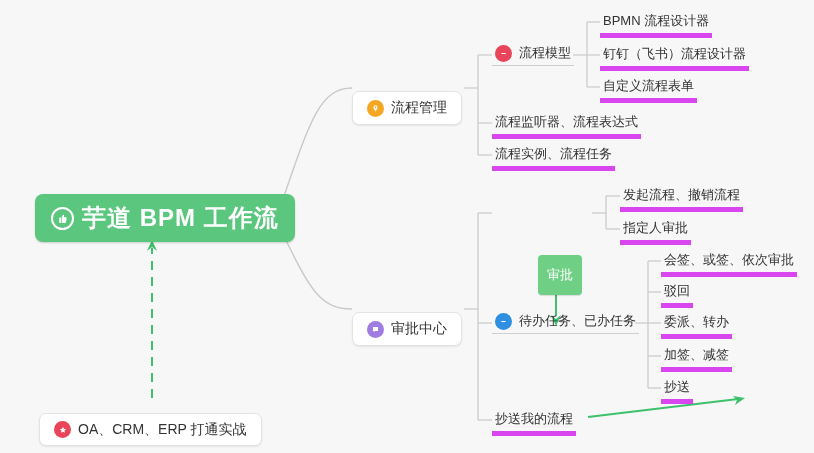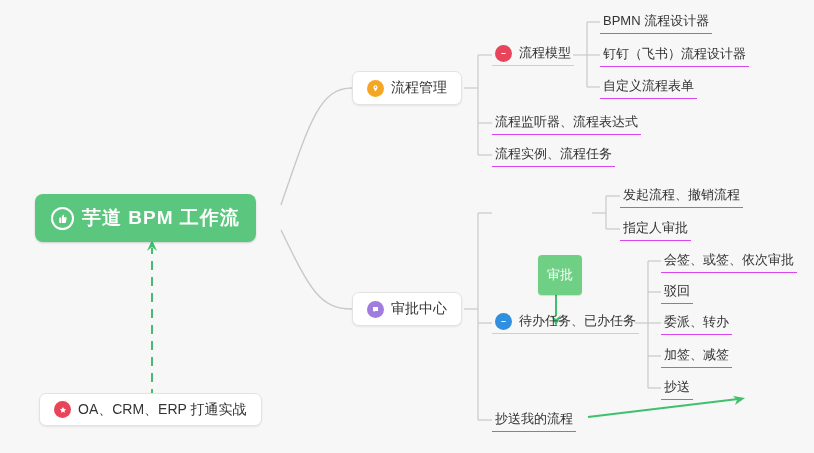--- a/index.html
+++ b/index.html
@@ -14,21 +14,21 @@
   #canvas{position:absolute;left:0;top:0;width:814px;height:453px;}
   svg.links{position:absolute;left:0;top:0;width:814px;height:453px;pointer-events:none;}
 
   .node{position:absolute;box-sizing:border-box;}
 
   
   .root{
     background:#5bc77e;
     border-radius:8px;
     color:#fff;
-    font-size:19px;
+    font-size:24px;
     font-weight:bold;
     padding:0 16px;
     height:48px;
     display:flex;align-items:center;gap:8px;
     box-shadow:0 1px 2px rgba(0,0,0,.18);
     white-space:nowrap;
   }
   .root .txt{letter-spacing:1px;}
 
   
@@ -36,28 +36,29 @@
     background:#fff;
     border:1px solid #e3e3e3;
     border-radius:7px;
     height:34px;
     display:flex;align-items:center;gap:7px;
     padding:0 14px;
     font-size:14px;
     color:#333;
     box-shadow:0 1px 2px rgba(0,0,0,.08);
     white-space:nowrap;
+    margin-top:20px;
   }
 
   
   .leaf{
     font-size:13px;
     color:#333;
     padding:0 3px 3px 3px;
-    border-bottom:1px solid #d946ef;
+    border-bottom:5px solid #d946ef;
     white-space:nowrap;
     line-height:18px;
   }
   .leaf.icon-leaf{
     display:flex;align-items:center;gap:7px;
     border-bottom:1px solid #cfcfcf;
     padding-bottom:3px;
   }
 
   

